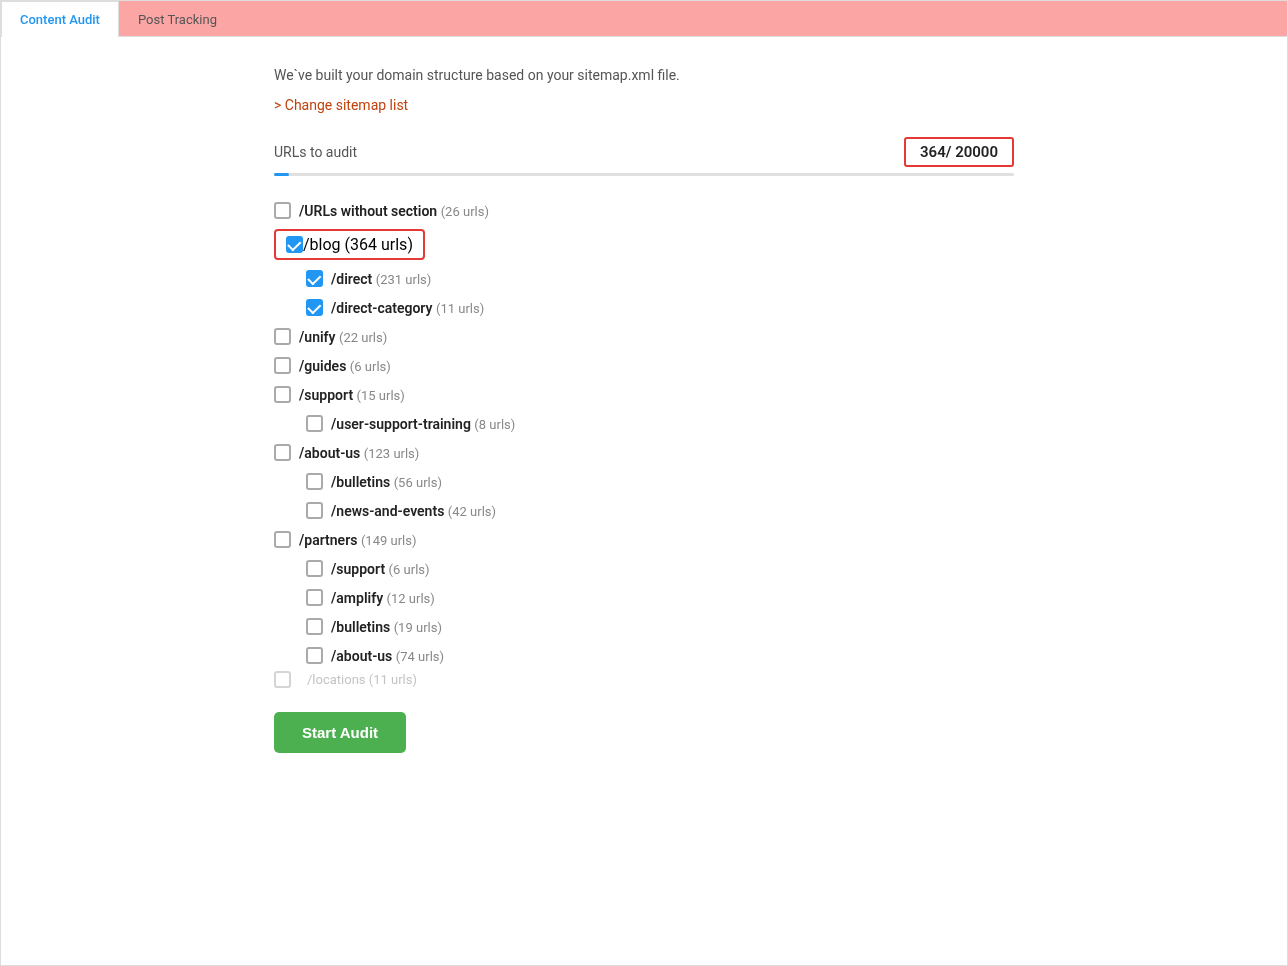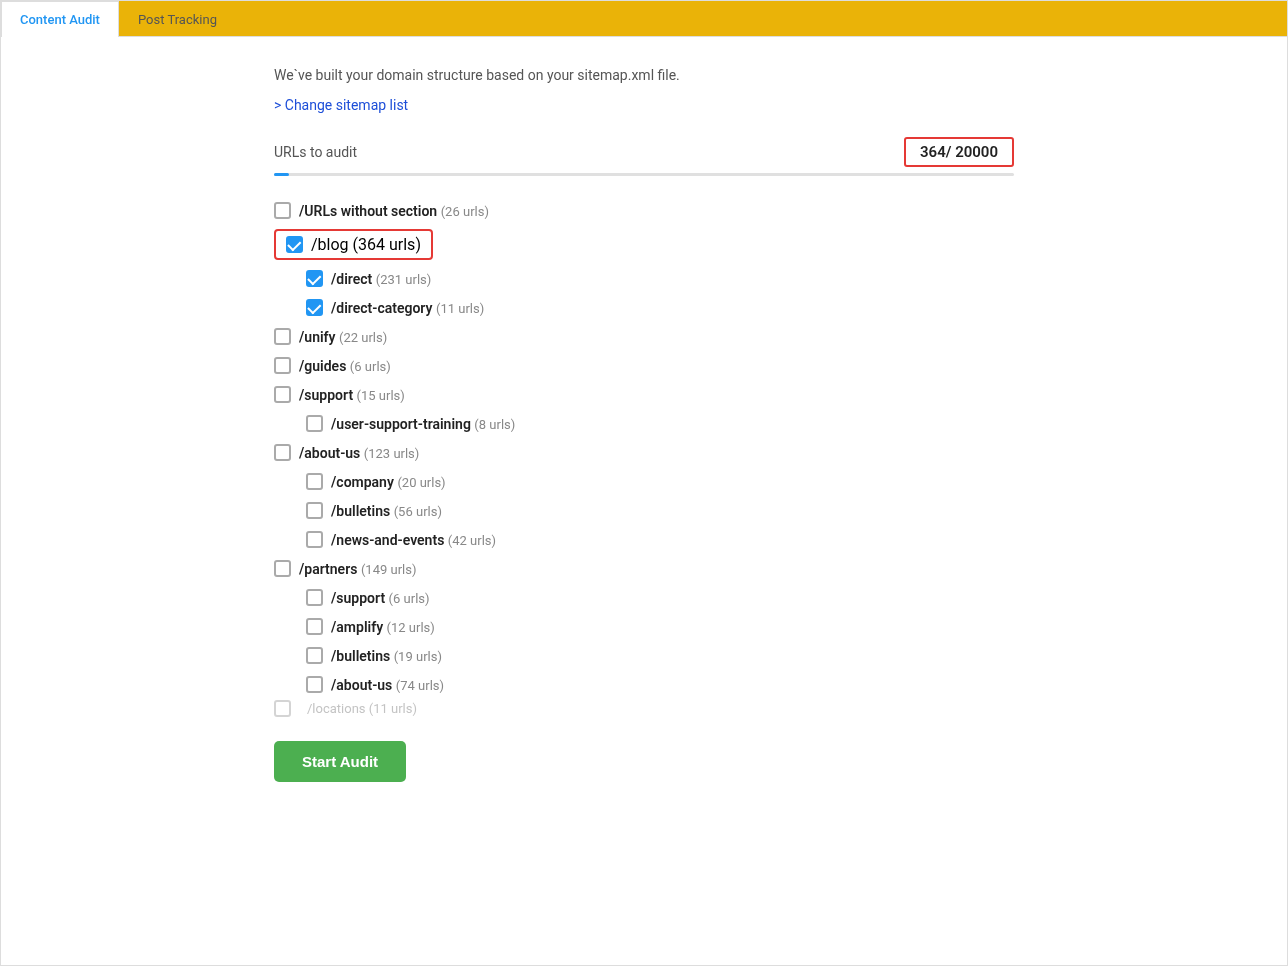--- a/index.html
+++ b/index.html
@@ -11,21 +11,21 @@
     }
     .app-container {
       background: #ffffff;
       min-height: 966px;
       border: 1px solid #ddd;
     }
     
     .tabs-bar {
       display: flex;
       border-bottom: 1px solid #ddd;
-      background: #eab308;
+      background: #fca5a5;
       padding: 0;
     }
     .tab {
       padding: 10px 18px;
       font-size: 13px;
       cursor: pointer;
       border: 1px solid transparent;
       border-bottom: none;
       margin-bottom: -1px;
       color: #555;
@@ -50,21 +50,21 @@
       font-weight: 700;
       color: #222;
       margin-bottom: 8px;
     }
     .page-subtitle {
       font-size: 14px;
       color: #555;
       margin-bottom: 12px;
     }
     .change-sitemap-link {
-      color: #1d4ed8;
+      color: #c2410c;
       font-size: 14px;
       cursor: pointer;
       text-decoration: none;
       display: inline-flex;
       align-items: center;
       gap: 4px;
       margin-bottom: 24px;
     }
     
     .urls-audit-row {
@@ -189,21 +189,21 @@
 
     
     <div class="folder-list">
 
       <div class="folder-item">
         <div class="cb"></div>
         <span><span class="folder-name">/URLs without section</span> <span class="url-count">(26 urls)</span></span>
       </div>
 
       <div style="display:flex; align-items:center; gap:8px; padding: 4px 0;">
-        <div style="border:2px solid #e53935; border-radius:4px; padding:4px 10px; display:inline-flex; align-items:center; gap:8px;">
+        <div style="border:2px solid #e53935; border-radius:4px; padding:4px 10px; display:inline-flex; align-items:center; ">
           <div class="cb checked"></div>
           <span><span class="folder-name">/blog</span> <span class="url-count">(364 urls)</span></span>
         </div>
       </div>
 
       <div class="folder-item indent1">
         <div class="cb checked"></div>
         <span><span class="folder-name">/direct</span> <span class="url-count">(231 urls)</span></span>
       </div>
 
@@ -232,24 +232,20 @@
       <div class="folder-item indent1">
         <div class="cb"></div>
         <span><span class="folder-name">/user-support-training</span> <span class="url-count">(8 urls)</span></span>
       </div>
 
       <div class="folder-item">
         <div class="cb"></div>
         <span><span class="folder-name">/about-us</span> <span class="url-count">(123 urls)</span></span>
       </div>
 
-      <div class="folder-item indent1">
-        <div class="cb"></div>
-        <span><span class="folder-name">/company</span> <span class="url-count">(20 urls)</span></span>
-      </div>
 
       <div class="folder-item indent1">
         <div class="cb"></div>
         <span><span class="folder-name">/bulletins</span> <span class="url-count">(56 urls)</span></span>
       </div>
 
       <div class="folder-item indent1">
         <div class="cb"></div>
         <span><span class="folder-name">/news-and-events</span> <span class="url-count">(42 urls)</span></span>
       </div>

